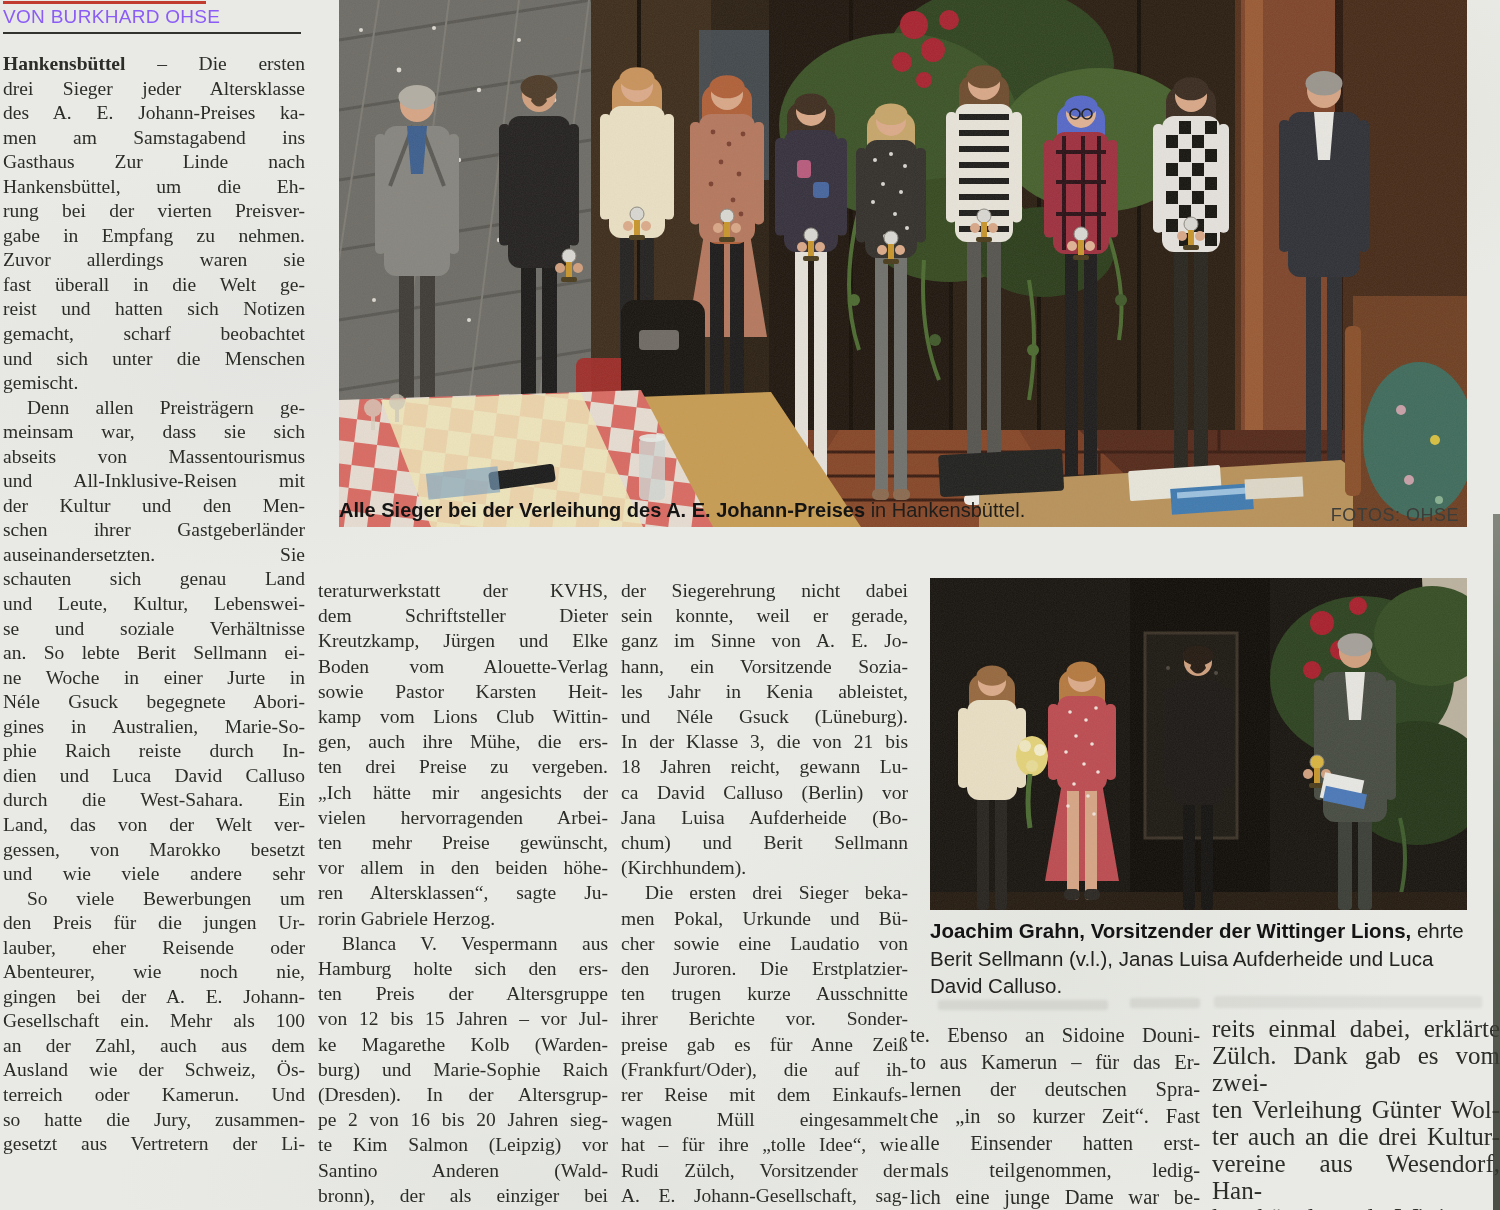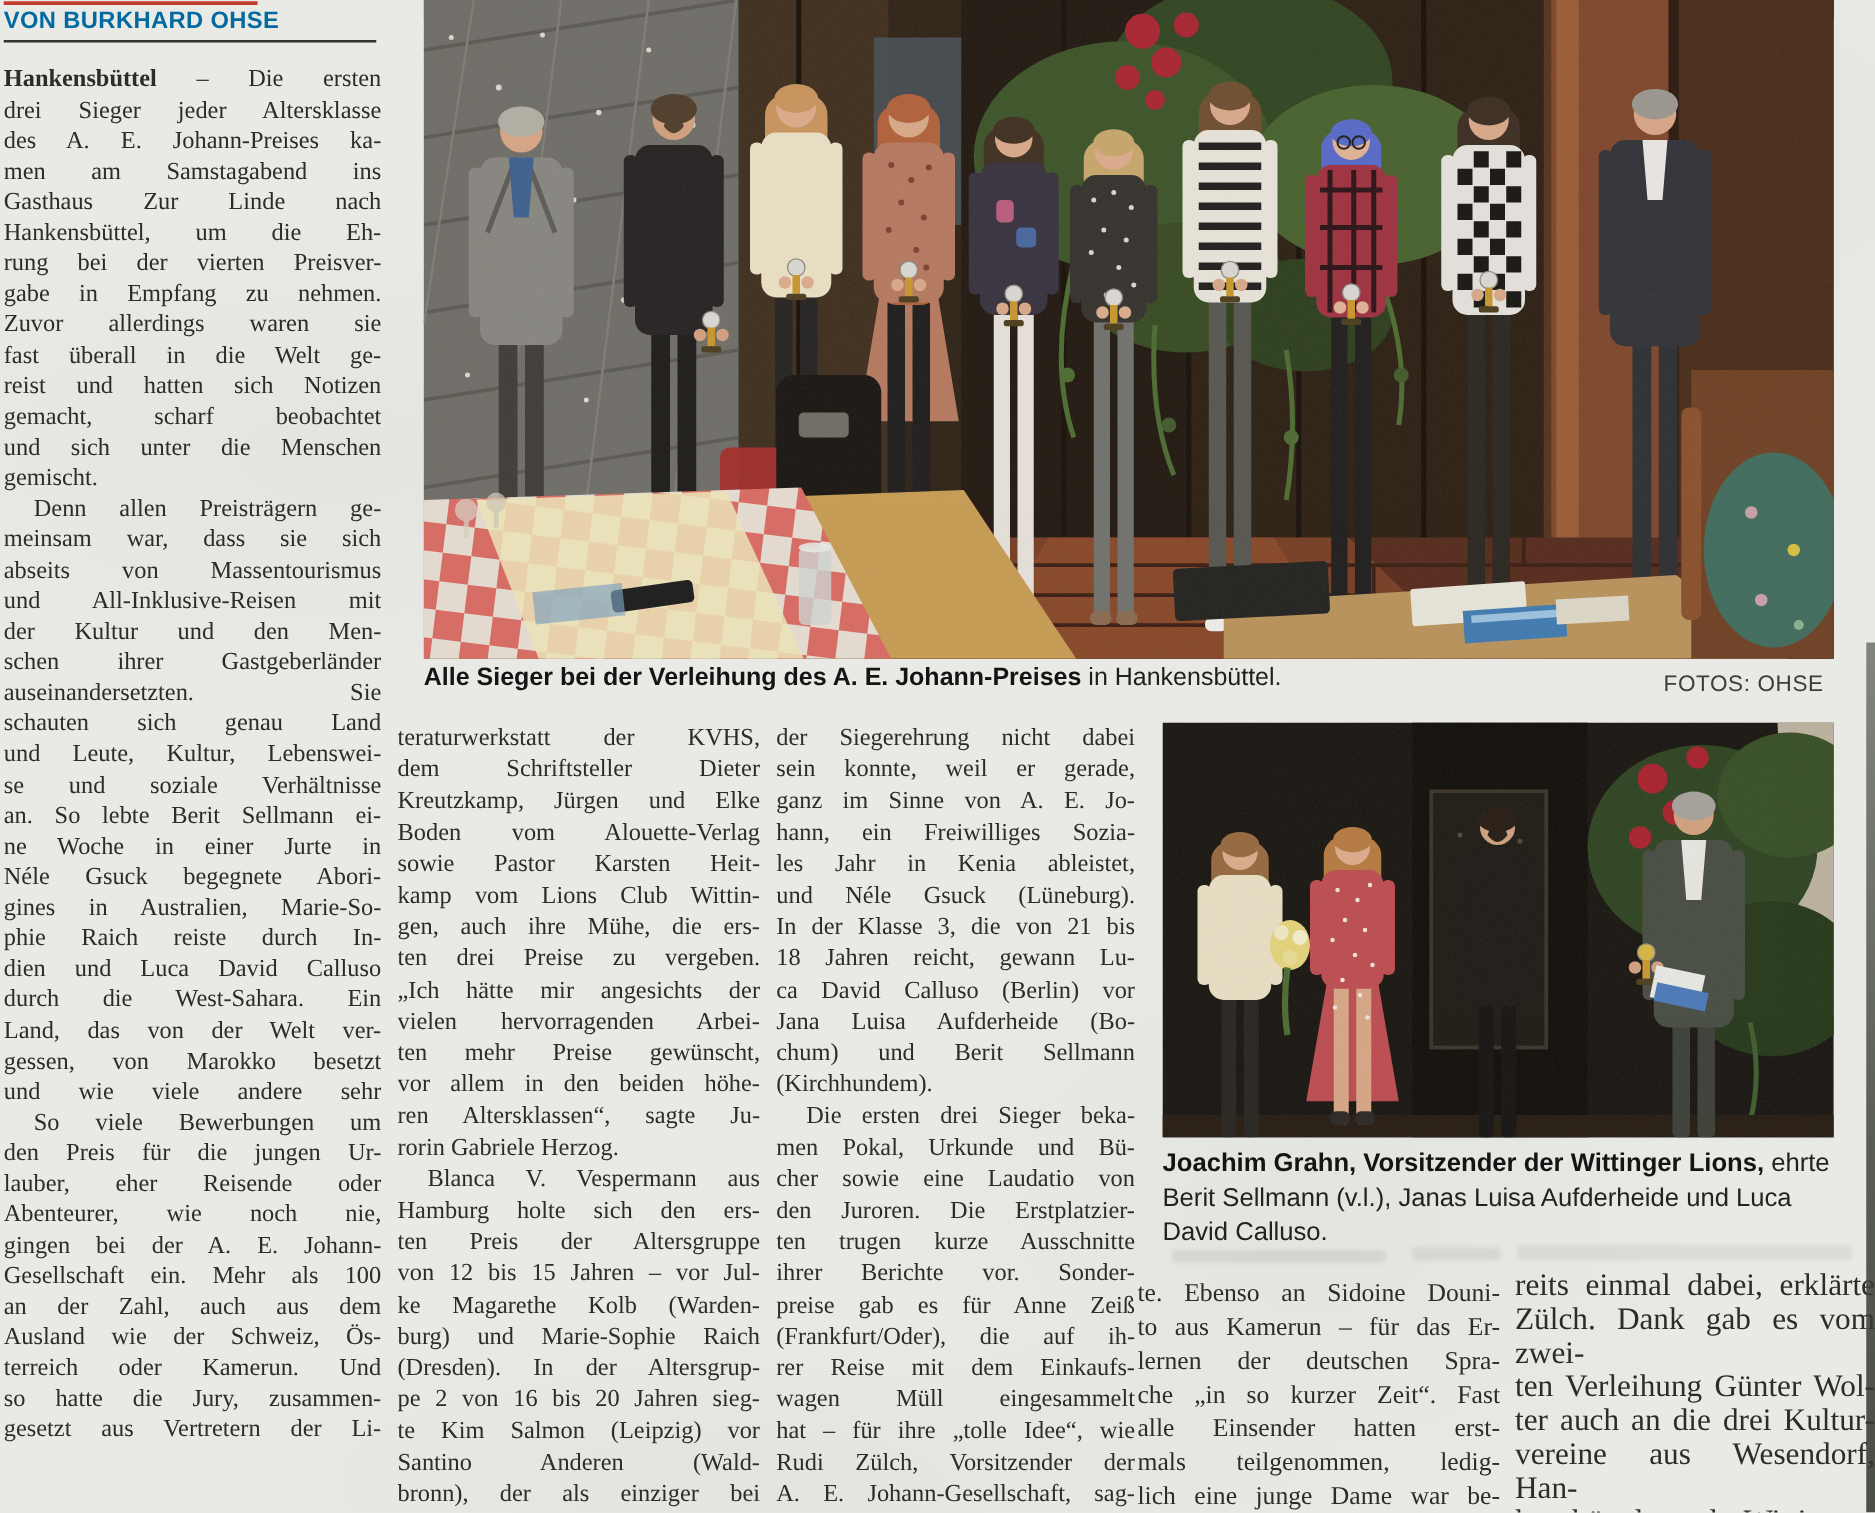--- a/index.html
+++ b/index.html
@@ -11,39 +11,39 @@
       radial-gradient(ellipse 500px 400px at 70% 80%, rgba(190,195,185,.15), transparent 70%),
       radial-gradient(ellipse 400px 250px at 90% 10%, rgba(210,205,195,.20), transparent 70%),
       radial-gradient(ellipse 700px 200px at 40% 98%, rgba(180,185,180,.12), transparent 70%);
     font-family:"Liberation Serif", serif;
     color:#2b2b28;
   }
   .abs{position:absolute;}
   
   .rubric{left:3px;top:1px;width:203px;height:3px;background:#c23b2f;}
   .byline{left:3px;top:6px;width:300px;font-family:"Liberation Sans",sans-serif;
-    font-weight:bold;font-size:19px;letter-spacing:.3px;color:#0369a1;white-space:nowrap;}
+    font-weight:normal;font-size:19px;letter-spacing:.3px;color:#8b5cf6;white-space:nowrap;}
   .byline-rule{left:3px;top:32px;width:298px;height:2px;background:#32322e;}
   
   .col{position:absolute;color:#2c2c29;}
   .col .ln{text-align:justify;text-align-last:justify;white-space:normal;overflow:hidden;}
   .col .ln.end{text-align-last:left;}
   .col .ln.ind{text-indent:24px;}
   .col .ln b{font-weight:bold;}
   .c1{left:3px;top:52px;width:302px;font-size:19.5px;line-height:24.55px;}
   .c2{left:318px;top:578px;width:290px;font-size:19.5px;line-height:25.2px;}
   .c3{left:621px;top:578px;width:287px;font-size:19.5px;line-height:25.2px;}
   .c4{left:910px;top:1022px;width:290px;font-size:20.5px;line-height:27px;}
   .c5{left:1212px;top:1015px;width:288px;font-size:25px;line-height:27px;}
   
   .photo-main{left:339px;top:0;width:1128px;height:527px;}
   .photo-2{left:930px;top:578px;width:537px;height:332px;}
   .photo-main svg,.photo-2 svg{display:block;width:100%;height:100%;}
   
-  .cap-main{left:339px;top:531px;width:1128px;height:30px;
+  .cap-main{left:339px;top:499px;width:1128px;height:30px;
     font-family:"Liberation Sans",sans-serif;font-size:20px;color:#1e1e1c;}
   .cap-main .capb{font-weight:bold;color:#141414;}
   .credit{position:absolute;right:8px;top:6px;font-size:18px;letter-spacing:.5px;color:#3d3d39;font-weight:normal;margin-left:37px;}
   .cap-2{left:930px;top:917px;width:560px;font-family:"Liberation Sans",sans-serif;
     font-size:20.5px;line-height:27.5px;color:#222220;}
   .cap-2 .capb{font-weight:bold;color:#141414;}
   
   .ghost{position:absolute;background:rgba(95,100,92,.12);filter:blur(1.6px);border-radius:3px;}
   .g1{left:938px;top:1000px;width:170px;height:10px;}
   .g2{left:1130px;top:998px;width:70px;height:10px;}
@@ -129,21 +129,21 @@
     <div class="ln">(Dresden). In der Altersgrup-</div>
     <div class="ln">pe 2 von 16 bis 20 Jahren sieg-</div>
     <div class="ln">te Kim Salmon (Leipzig) vor</div>
     <div class="ln">Santino Anderen (Wald-</div>
     <div class="ln">bronn), der als einziger bei</div>
   </div>
 <div class="col c3">
     <div class="ln">der Siegerehrung nicht dabei</div>
     <div class="ln">sein konnte, weil er gerade,</div>
     <div class="ln">ganz im Sinne von A. E. Jo-</div>
-    <div class="ln">hann, ein Freiwilliges Sozia-</div>
+    <div class="ln">hann, ein Vorsitzende Sozia-</div>
     <div class="ln">les Jahr in Kenia ableistet,</div>
     <div class="ln">und Néle Gsuck (Lüneburg).</div>
     <div class="ln">In der Klasse 3, die von 21 bis</div>
     <div class="ln">18 Jahren reicht, gewann Lu-</div>
     <div class="ln">ca David Calluso (Berlin) vor</div>
     <div class="ln">Jana Luisa Aufderheide (Bo-</div>
     <div class="ln">chum) und Berit Sellmann</div>
     <div class="ln end">(Kirchhundem).</div>
     <div class="ln ind">Die ersten drei Sieger beka-</div>
     <div class="ln">men Pokal, Urkunde und Bü-</div>

